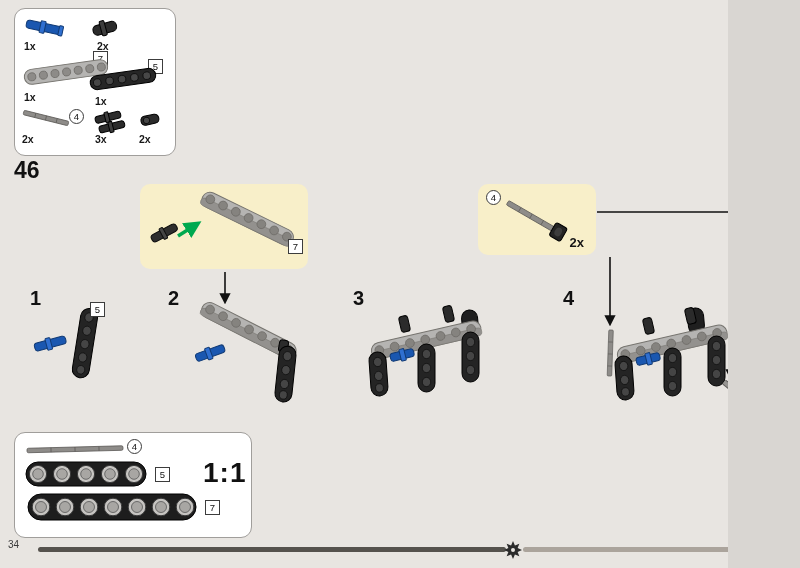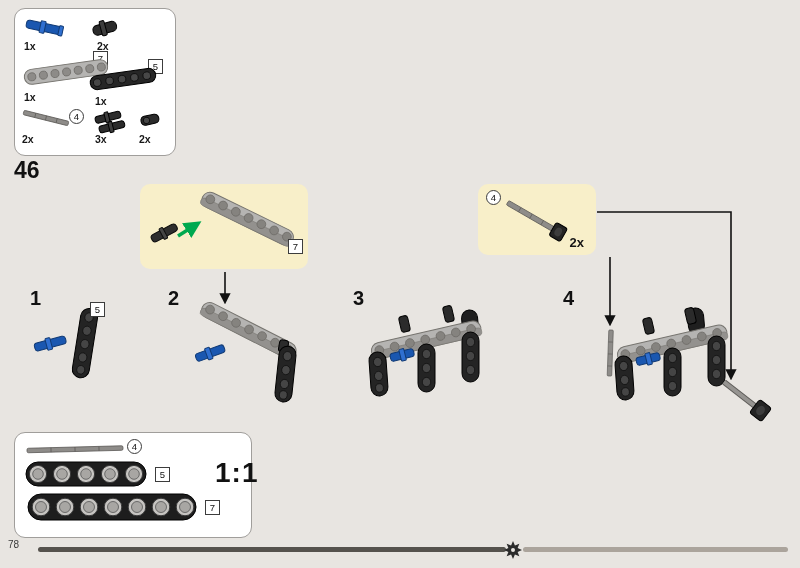--- a/index.html
+++ b/index.html
@@ -1,37 +1,37 @@
 <!DOCTYPE html>
 <html style="--background: #e8e5e1; --callout-yellow: #f8efc9; --lego-blue: #1a57b0; --arrow-green: #00a94f; --progress-dark: #55524d; --progress-light: #aba49c;"><head>
 <meta charset="utf-8">
 <style>
   * { margin:0; padding:0; box-sizing:border-box; }
   body { background:#d9d6d2; }
   .page {
-    position:relative; width:800px; height:568px;
+    position:relative; width:728px; height:568px;
     background:var(--background, #e8e5e1);
     font-family:"Liberation Sans","DejaVu Sans",sans-serif;
     overflow:hidden; color:#111;text-decoration:underline;
   }
   .abs { position:absolute; }
   .white-box { position:absolute; background:#fff; border:1px solid #a09e9b; border-radius:11px; }
   .yellow-box { position:absolute; background:var(--callout-yellow, #f8efc9); border-radius:10px; }
   .part { position:absolute; }
   .count { position:absolute; font-size:10.5px; font-weight:bold; color:#161616; }
   .count-big { position:absolute; font-size:13px; font-weight:bold; color:#161616; }
   .size-label {
     position:absolute; width:15px; height:15px; background:#fff;
     border:1px solid #3c3c3c; font-size:9.5px; color:#111;
     display:flex; align-items:center; justify-content:center; line-height:1;
   }
   .size-label.round { border-radius:50%; }
   .big-step { position:absolute; font-size:23px; font-weight:bold; }
   .step-num { position:absolute; font-size:20px; font-weight:bold; }
-  .scale-text { position:absolute; font-size:28px; font-weight:bold; letter-spacing:1px;margin-left:12px; }
+  .scale-text { position:absolute; font-size:28px; font-weight:bold; letter-spacing:1px; }
   .page-num { position:absolute; font-size:10px; color:#3a3a3a; }
   .bar-dark { position:absolute; left:38px; top:547px; width:468px; height:5px;
     background:var(--progress-dark, #55524d); border-radius:3px; }
   .bar-light { position:absolute; left:523px; top:547px; width:265px; height:5px;
     background:var(--progress-light, #aba49c); border-radius:3px; }
   .overlay { pointer-events:none; }
 </style>
 </head>
 <body>
 
@@ -379,21 +379,21 @@
         <circle cx="134" cy="14" r="5.5" fill="#a8a6a3" stroke="#555" stroke-width="0.8"></circle>
         <circle cx="158" cy="14" r="8.8" fill="#c6c4c1" stroke="#3a3a3a"></circle>
         <circle cx="158" cy="14" r="5.5" fill="#a8a6a3" stroke="#555" stroke-width="0.8"></circle>
       </svg>
     </div>
     <div class="size-label" style="left:190px; top:67px;">7</div>
 
     <div class="scale-text" style="left:188px; top:24px;">1:1</div>
   </div>
 
-  <div class="page-num" style="left:8px; top:539px;">78</div>
+  <div class="page-num" style="left:8px; top:539px;">34</div>
   <div class="bar-dark"></div>
   <div class="bar-light"></div>
   <div class="abs" style="left:504px; top:541px;">
     <svg width="18" height="18" viewBox="0 0 18 18">
       <polygon fill="#2b2b2b" points="18,9 13.62,10.91 15.36,15.36 10.91,13.62 9,18 7.09,13.62 2.64,15.36 4.38,10.91 0,9 4.38,7.09 2.64,2.64 7.09,4.38 9,0 10.91,4.38 15.36,2.64 13.62,7.09"></polygon>
       <circle cx="9" cy="9" r="2" fill="#e8e5e1"></circle>
     </svg>
   </div>
 
 </div>

